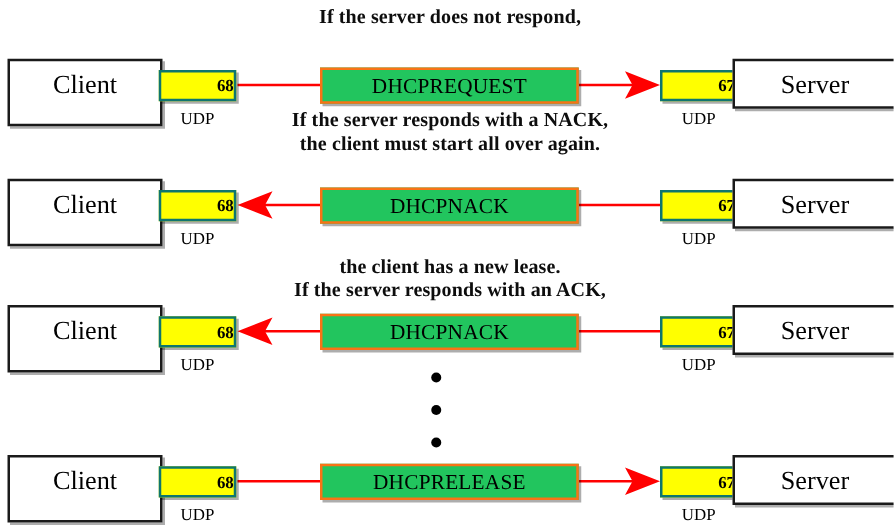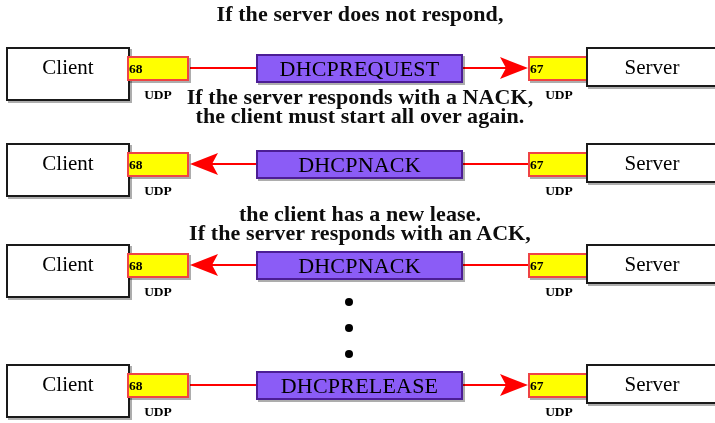--- a/index.html
+++ b/index.html
@@ -18,21 +18,21 @@
     background: #ffffff;
     overflow: hidden;
   }
 
   
   .caption {
     position: absolute;
     left: 140px;
     width: 440px;
     text-align: center;
-    font-size: 22px;
+    font-size: 16px;
     line-height: 19px;
     font-weight: 600;
     letter-spacing: 0.1px;
     color: #0d0d0d;
   }
   .caption .cline { display: block; white-space: pre; }
 
   
   .row { position: absolute; left: 0; width: 715px; height: 60px; }
 
@@ -47,58 +47,58 @@
     text-align: center;
     color: #000000;
   }
   .endpoint.client { left: 6px;   top: 0px; width: 124px; height: 54px; }
   .endpoint.server { left: 586px; top: 0px; width: 132px; height: 40px; }
 
   .port {
     position: absolute;
     box-sizing: border-box;
     background: #ffff00;
-    border: 2px solid #ef4444;
+    border: 2px solid #0f766e;
     box-shadow: 2px 2px 0 rgba(0,0,0,0.32);
     width: 62px;
     height: 25px;
     top: 9px;
     font-size: 13.5px;
     line-height: 21px;
-    text-align: left;
+    text-align: right;
     font-weight: 600;
     color: #000000;
   }
   .port.left  { left: 127px; }
   .port.right { left: 528px; }
 
   .udp {
     position: absolute;
     top: 40px;
     width: 62px;
     text-align: center;
     font-size: 13.5px;
     line-height: 16px;
-    font-weight: 700;
+    font-weight: 400;
     color: #000000;
   }
   .udp.left  { left: 127px; }
   .udp.right { left: 528px; }
 
   .message {
     position: absolute;
     box-sizing: border-box;
     left: 256px;
     top: 7px;
     width: 207px;
     height: 29px;
-    background: #8b5cf6;
-    border: 2px solid #4c1d95;
+    background: #22c55e;
+    border: 2px solid #f97316;
     box-shadow: 2px 2px 0 rgba(0,0,0,0.32);
-    font-size: 22px;
+    font-size: 17px;
     line-height: 25px;
     text-align: center;
     letter-spacing: 0.2px;
     color: #000000;
   }
 
   
   .wire { position: absolute; top: 0; left: 0; width: 715px; height: 60px; }
 
   

